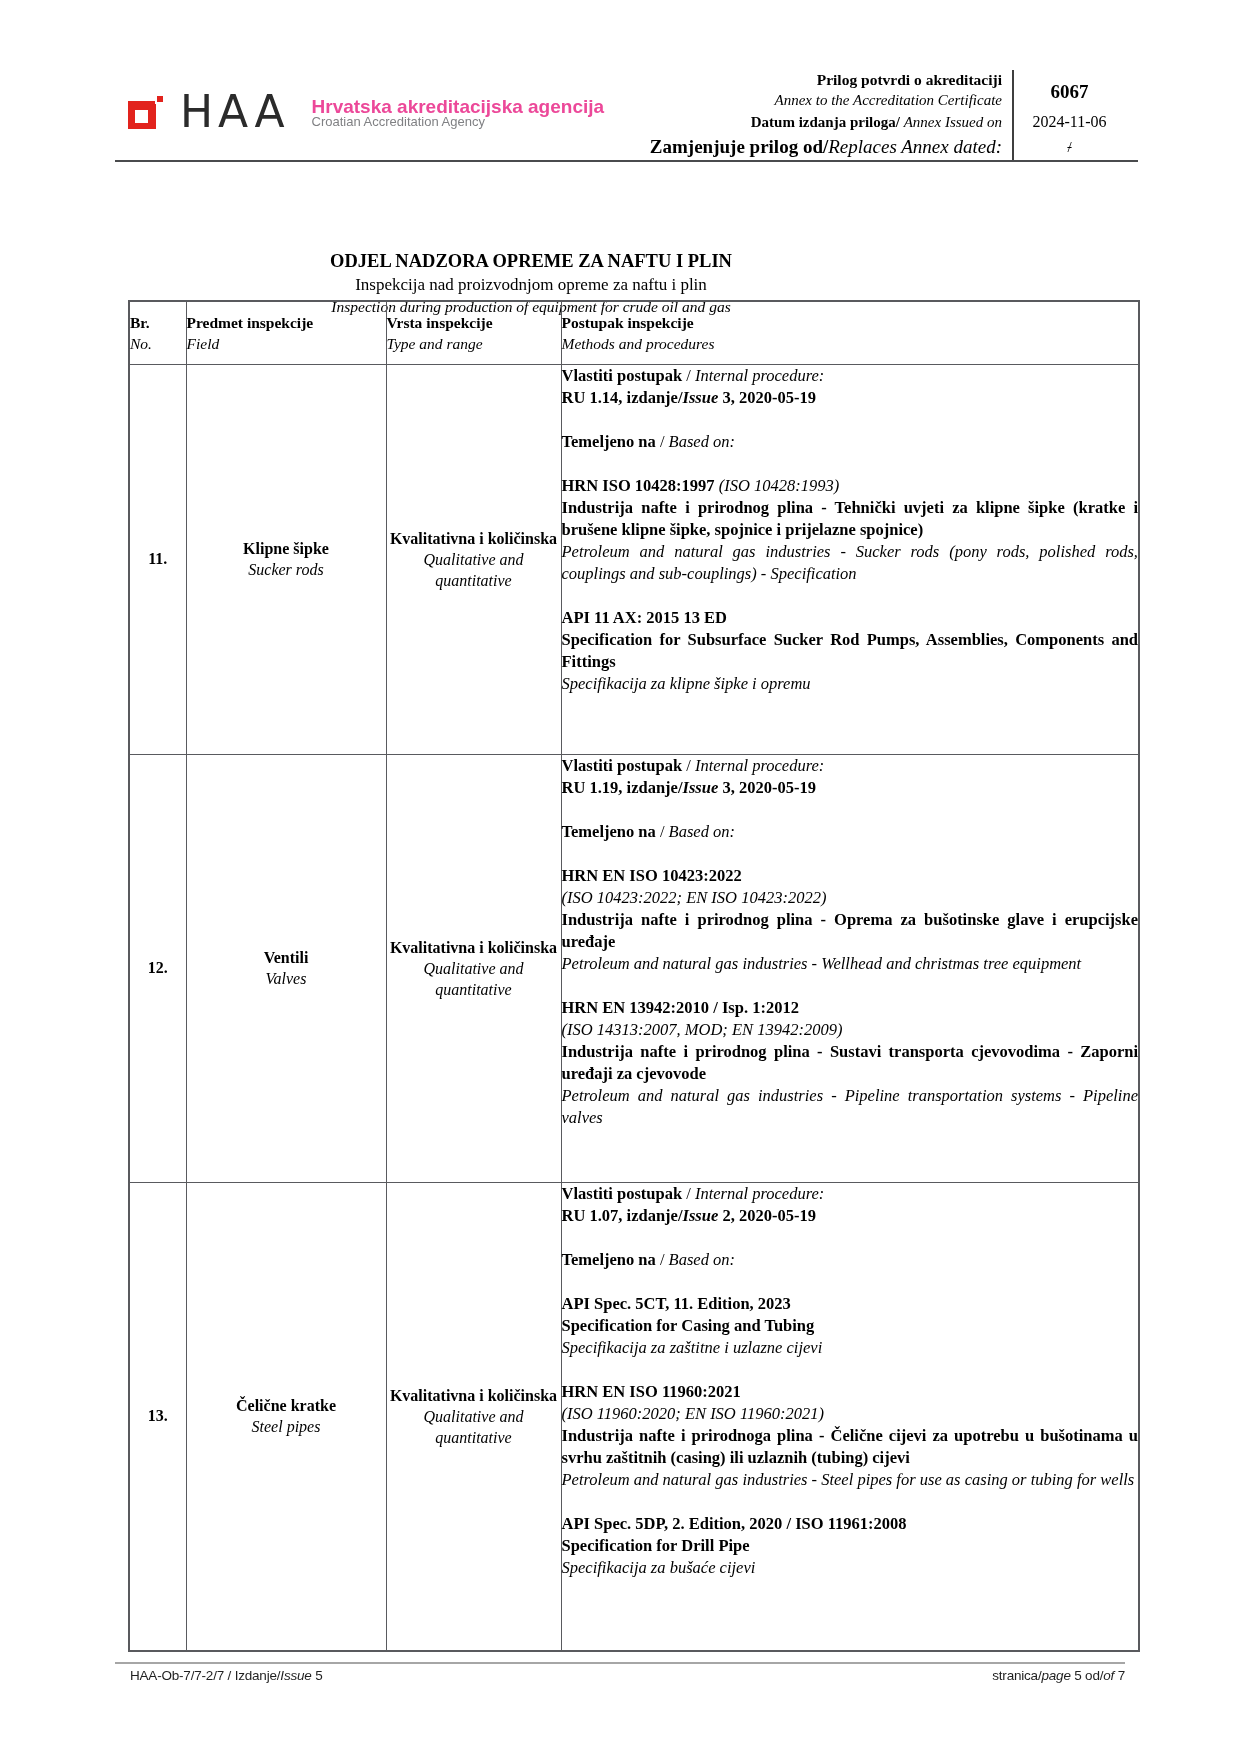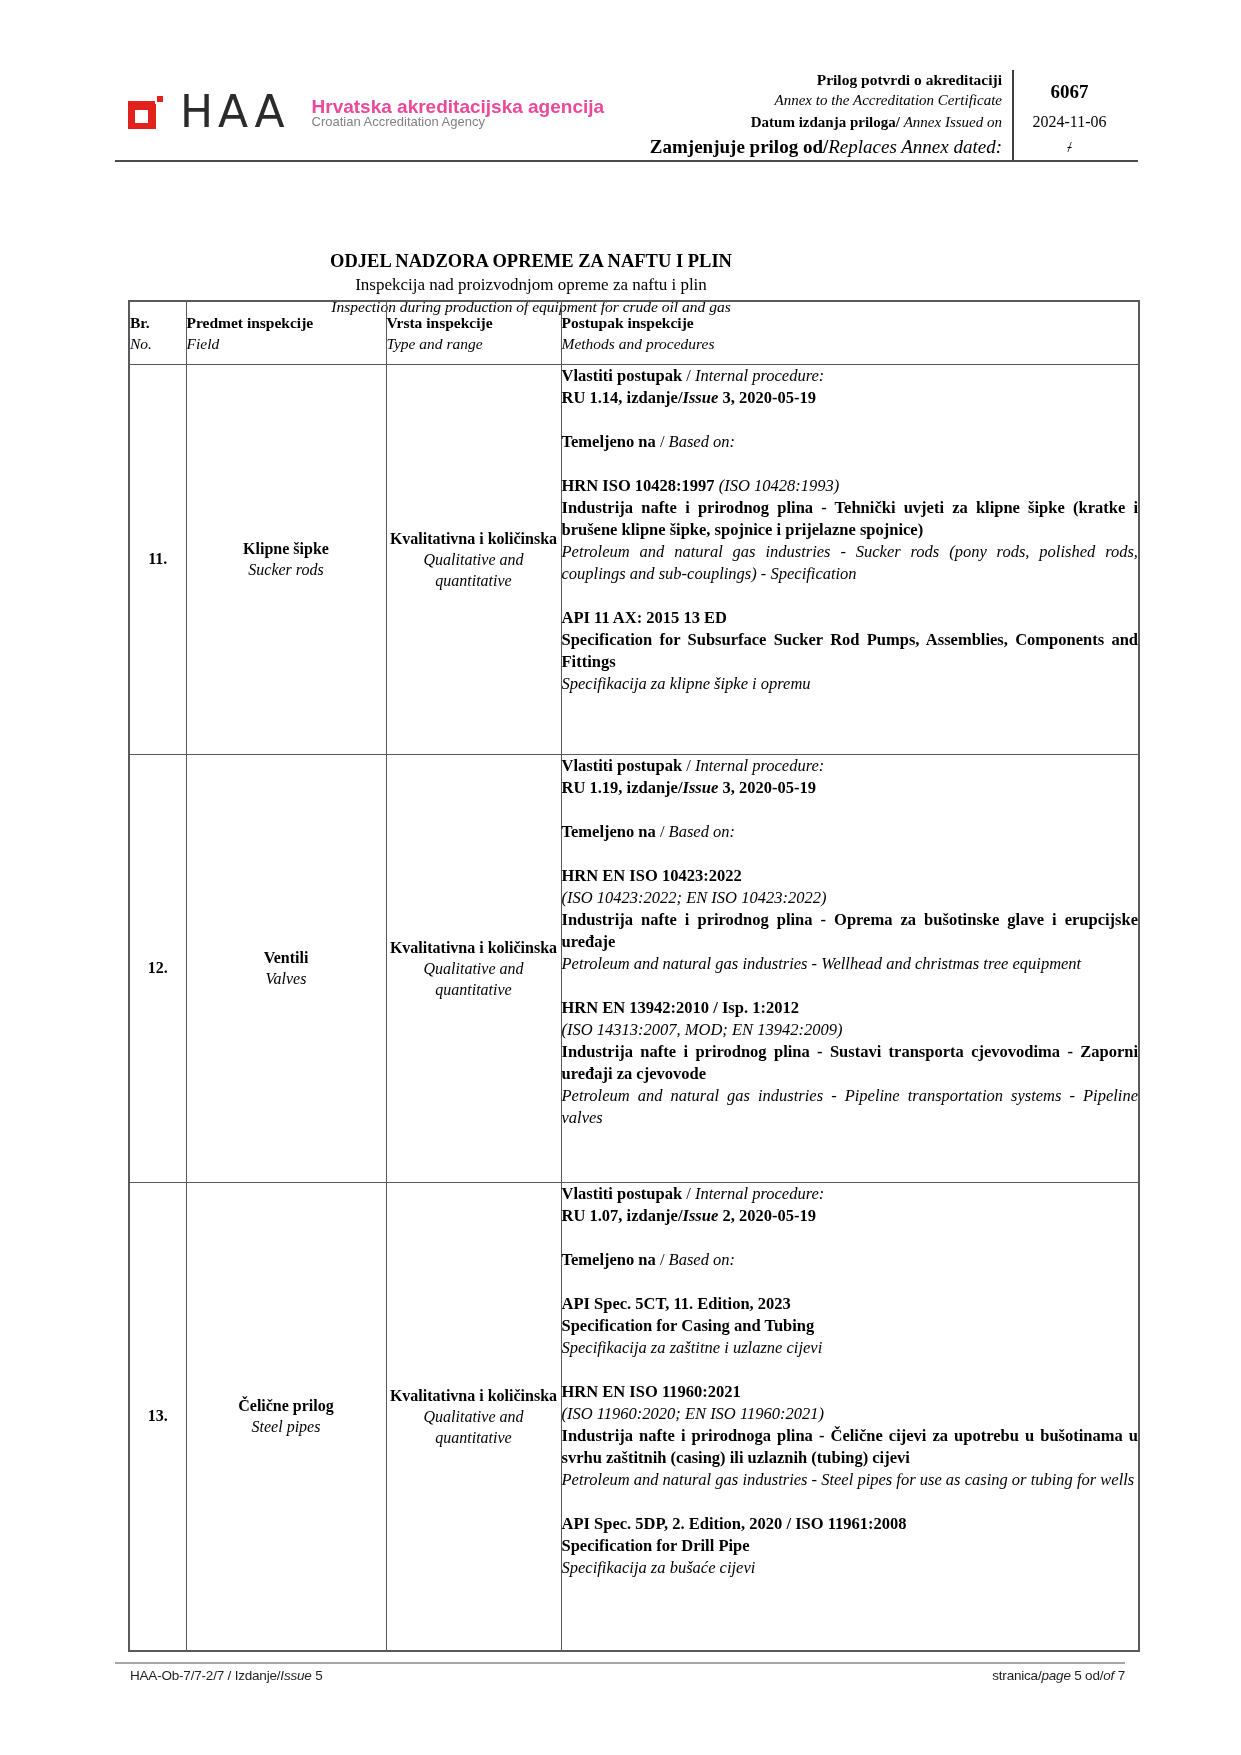--- a/index.html
+++ b/index.html
@@ -184,21 +184,21 @@
             <div class="pline">&nbsp;</div>
             <div class="pline"><span class="s-b">HRN EN 13942:2010 / Isp. 1:2012</span></div>
             <div class="pline"><span class="s-i">(ISO 14313:2007, MOD; EN 13942:2009)</span></div>
             <div class="pline just"><span class="s-b">Industrija nafte i prirodnog plina - Sustavi transporta cjevovodima - Zaporni uređaji za cjevovode</span></div>
             <div class="pline just"><span class="s-i">Petroleum and natural gas industries - Pipeline transportation systems - Pipeline valves</span></div>
           </td>
     </tr>
         <tr class="row-2">
       <td class="c-no">13.</td>
       <td class="c-field">
-        <div class="cell-hr">Čelične prilog</div>
+        <div class="cell-hr">Čelične kratke</div>
         <div class="cell-en">Steel pipes</div>
       </td>
       <td class="c-type">
         <div class="cell-hr">Kvalitativna i količinska</div>
         <div class="cell-en">Qualitative and quantitative</div>
       </td>
       <td class="c-proc">
             <div class="pline"><span class="s-b">Vlastiti postupak</span><span class="s-r"> / </span><span class="s-i">Internal procedure:</span></div>
             <div class="pline"><span class="s-b">RU 1.07, izdanje/</span><span class="s-bi">Issue</span><span class="s-b"> 2, 2020-05-19</span></div>
             <div class="pline">&nbsp;</div>

